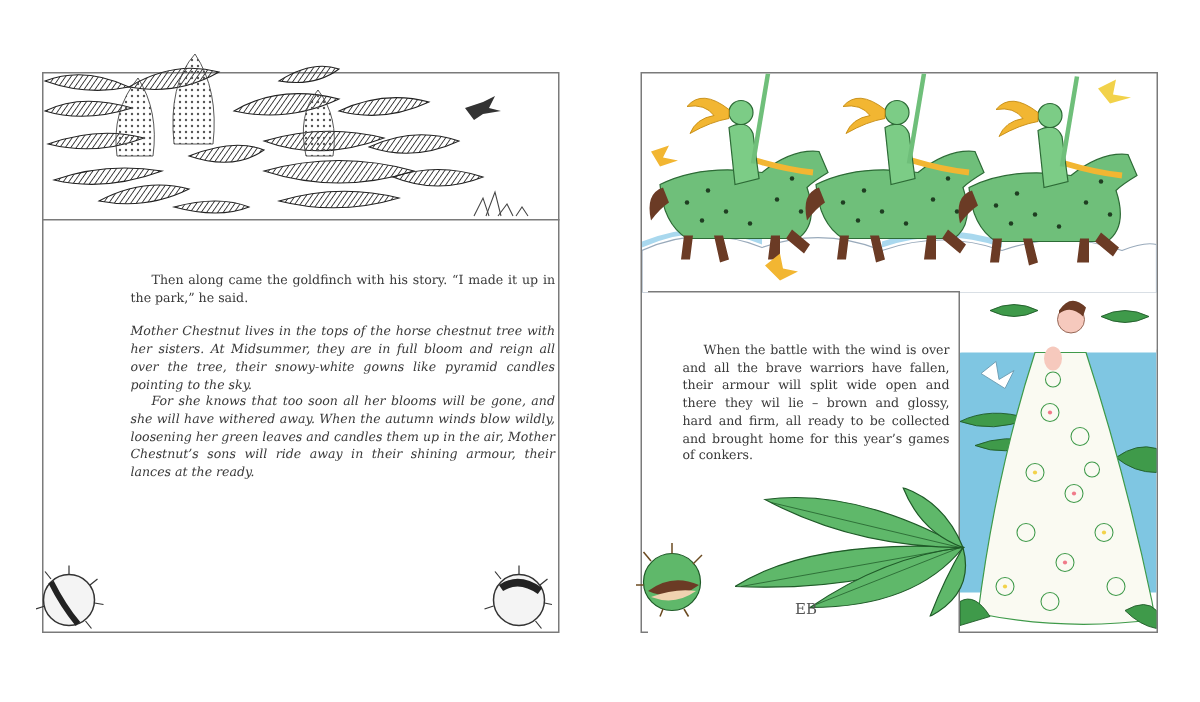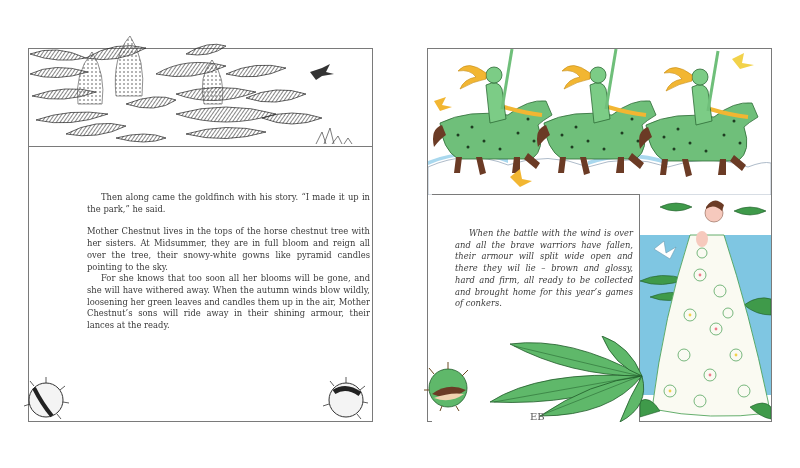--- a/index.html
+++ b/index.html
@@ -5,25 +5,25 @@
   html, body { margin:0; padding:0; background:#ffffff; }
   body { width:800px; height:468px; position:relative; overflow:hidden; font-family:"DejaVu Serif", serif; }
   .page { position:absolute; }
   .frame { position:absolute; border:1px solid #7a7a7a; box-sizing:border-box; }
   #left-frame { left:28px; top:48px; width:345px; height:374px; }
   #left-divider { position:absolute; left:28px; top:146px; width:345px; height:1px; background:#7a7a7a; }
   #right-frame { left:427px; top:48px; width:345px; height:374px; }
   #right-textbox { position:absolute; left:432px; top:194px; width:208px; height:228px; border-top:1px solid #7a7a7a; border-right:1px solid #7a7a7a; box-sizing:border-box; background:#fff; }
   .text { position:absolute; color:#3a3a3a; font-size:8.4px; line-height:11.7px; text-align:justify; }
   .text p { margin:0; }
-  #left-text { left:87px; top:192px; width:283px; }
+  #left-text { left:87px; top:181px; width:283px; }
   #left-text .intro { text-indent:14px; font-style:normal; margin-bottom:11px; }
-  #left-text .italic { }
+  #left-text .italic { font-style:italic; }
   #left-text .indent { text-indent:14px; }
-  #right-text { left:455px; top:228px; width:178px; font-style:italic; }
+  #right-text { left:455px; top:228px; width:178px; }
   #right-text p { text-indent:14px; }
   .illus { position:absolute; }
   svg { display:block; }
 </style>
 </head>
 <body>
 
 <div class="page">
   <div class="frame" id="left-frame"></div>
   <div id="left-divider"></div>
@@ -207,21 +207,21 @@
         <path d="M110 212 Q124 204 131 212 L131 224 Q120 222 110 212Z"></path>
       </g>
     </svg>
   </div>
 
   <div id="right-textbox"></div>
   <div class="text" id="right-text">
     <p>When the battle with the wind is over and all the brave warriors have fallen, their armour will split wide open and there they wil lie – brown and glossy, hard and firm, all ready to be collected and brought home for this year’s games of conkers.</p>
   </div>
 
-  <div class="illus" style="left:490px;top:336px;">
+  <div class="illus" style="left:490px;top:325px;">
     <svg width="170" height="86" viewBox="0 0 170 86">
       <g fill="#5fb86a" stroke="#1f5a28" stroke-width="0.8">
         <path d="M0 66 Q50 34 152 40 Q90 70 0 66Z"></path>
         <path d="M20 8 Q80 0 152 40 Q80 40 20 8Z"></path>
         <path d="M112 0 Q140 10 152 40 Q124 30 112 0Z"></path>
         <path d="M50 80 Q100 46 152 40 Q120 80 50 80Z"></path>
         <path d="M130 86 Q140 60 152 40 Q160 70 130 86Z"></path>
       </g>
       <g stroke="#1f5a28" stroke-width="0.5" fill="none">
         <line x1="4" y1="66" x2="150" y2="40"></line>

